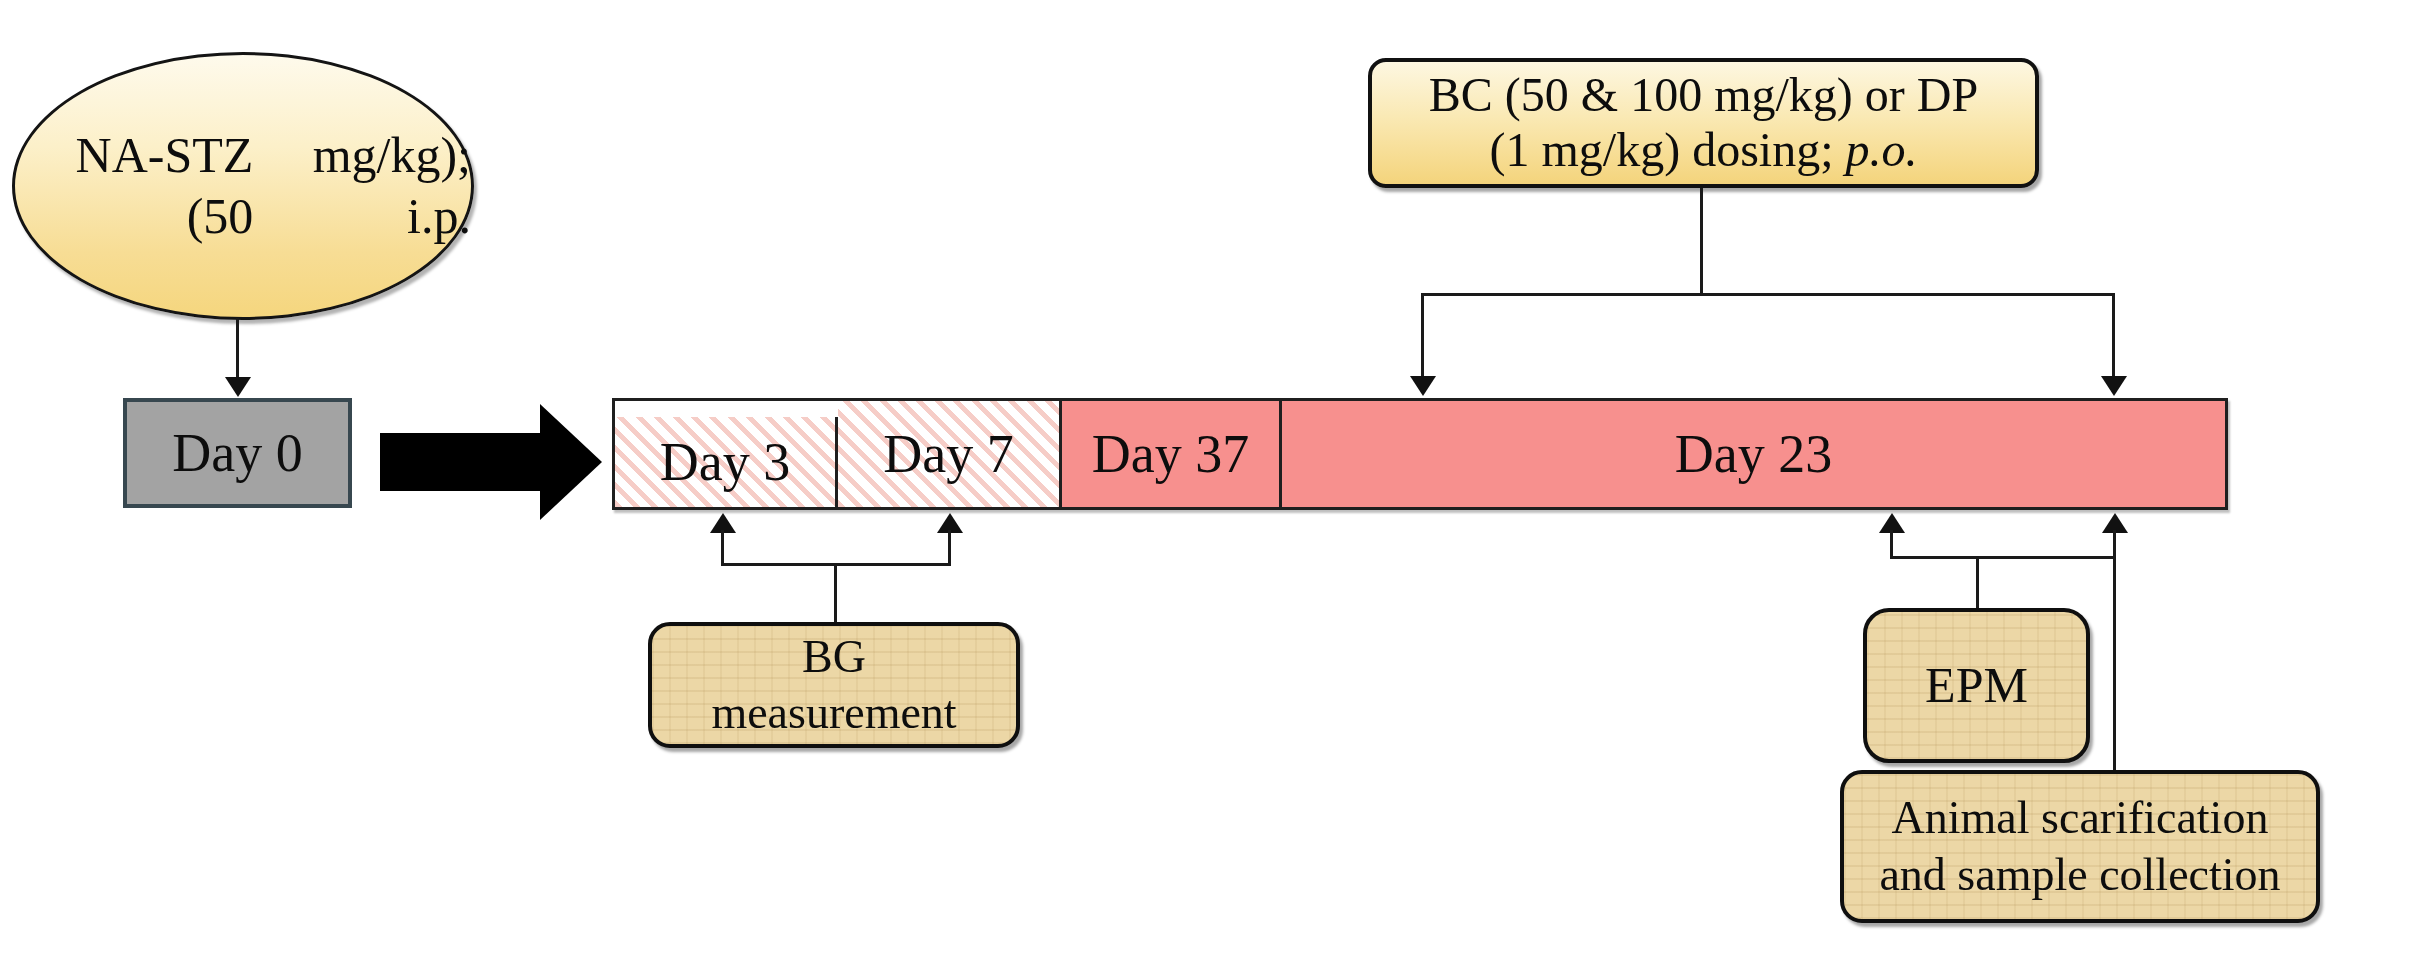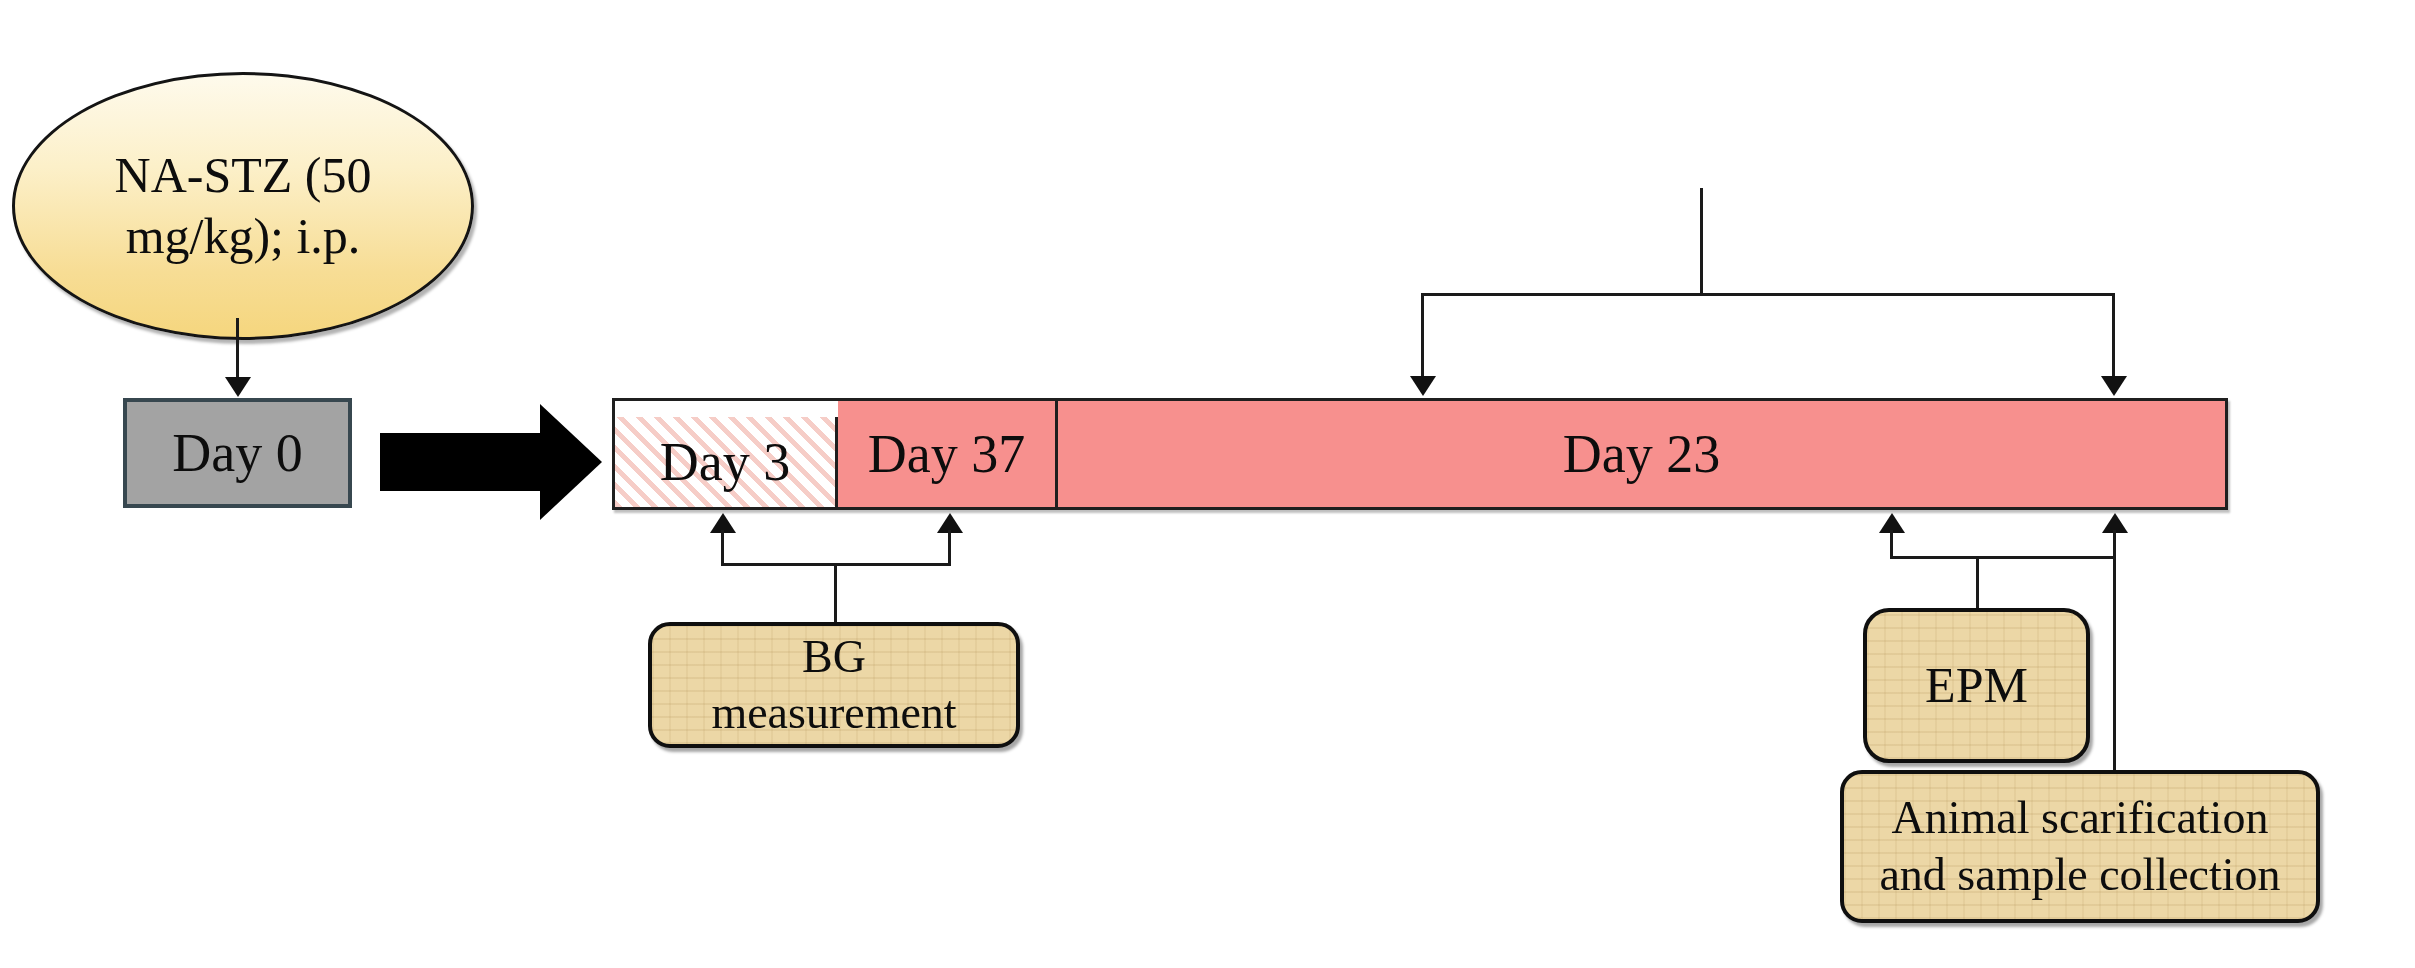--- a/index.html
+++ b/index.html
@@ -3,26 +3,26 @@
 <meta charset="utf-8">
 <style>
   html,body{margin:0;padding:0;background:#ffffff;}
   .stage{
     position:relative;width:2415px;height:968px;background:#ffffff;overflow:hidden;
     font-family:"Liberation Serif","DejaVu Serif",serif;color:#0d0d0d;
   }
   .abs{position:absolute;}
   
   .ellipse{
-    left:12px;top:72px;width:456px;height:262px;border-radius:50%;
+    left:12px;top:52px;width:456px;height:262px;border-radius:50%;
     border:3px solid #141414;
     background:linear-gradient(180deg,#fefaec 0%,#fcf0c9 35%,#f7dd95 75%,#f5d67e 100%);
     box-shadow:3px 4px 3px rgba(0,0,0,.30);
-    display:flex;flex-direction:column;align-items:center;justify-content:center;
-    font-size:50px;line-height:1.22;text-align:center;
+    display:flex;flex-direction:row;align-items:center;justify-content:center;
+    font-size:50px;line-height:1.22;text-align:right;
   }
   .day0{
     left:123px;top:398px;width:229px;height:110px;
     background:#a3a3a3;border:4px solid #37474f;box-sizing:border-box;
     display:flex;align-items:center;justify-content:center;font-size:54px;
   }
   .bigarrow-shaft{left:380px;top:433px;width:162px;height:58px;background:#000;}
   .bigarrow-head{
     left:540px;top:404px;width:0;height:0;
     border-top:58px solid transparent;border-bottom:58px solid transparent;
@@ -99,28 +99,35 @@
     <span>Day 0</span>
   </div>
 
   <div class="abs bigarrow-shaft"></div>
   <div class="abs bigarrow-head"></div>
 
   <div class="abs bar">
     <div class="seg seg-stripe" style="width:223px;margin-top:16px;">
       <span>Day 3</span>
     </div>
+    <div class="seg seg-stripe" style="width:224px;">
+      <span>Day 7</span>
+    </div>
     <div class="seg seg-pink" style="width:220px;">
       <span>Day 37</span>
     </div>
     <div class="seg seg-pink" style="flex:1;">
       <span>Day 23</span>
     </div>
   </div>
 
+  <div class="abs ybox box-dosing">
+    <div>BC (50 &amp; 100 mg/kg) or DP</div>
+    <div><span>(1 mg/kg) dosing; </span><span class="em">p.o.</span></div>
+  </div>
 
   <div class="abs vline" style="left:1700px;top:188px;height:107px;"></div>
   <div class="abs hline" style="left:1421px;top:293px;width:694px;"></div>
   <div class="abs vline" style="left:1421px;top:293px;height:85px;"></div>
   <div class="abs ah-down" style="left:1410px;top:376px;"></div>
   <div class="abs vline" style="left:2112px;top:293px;height:85px;"></div>
   <div class="abs ah-down" style="left:2101px;top:376px;"></div>
 
   <div class="abs ah-up" style="left:710px;top:513px;"></div>
   <div class="abs vline" style="left:721px;top:530px;height:36px;"></div>

